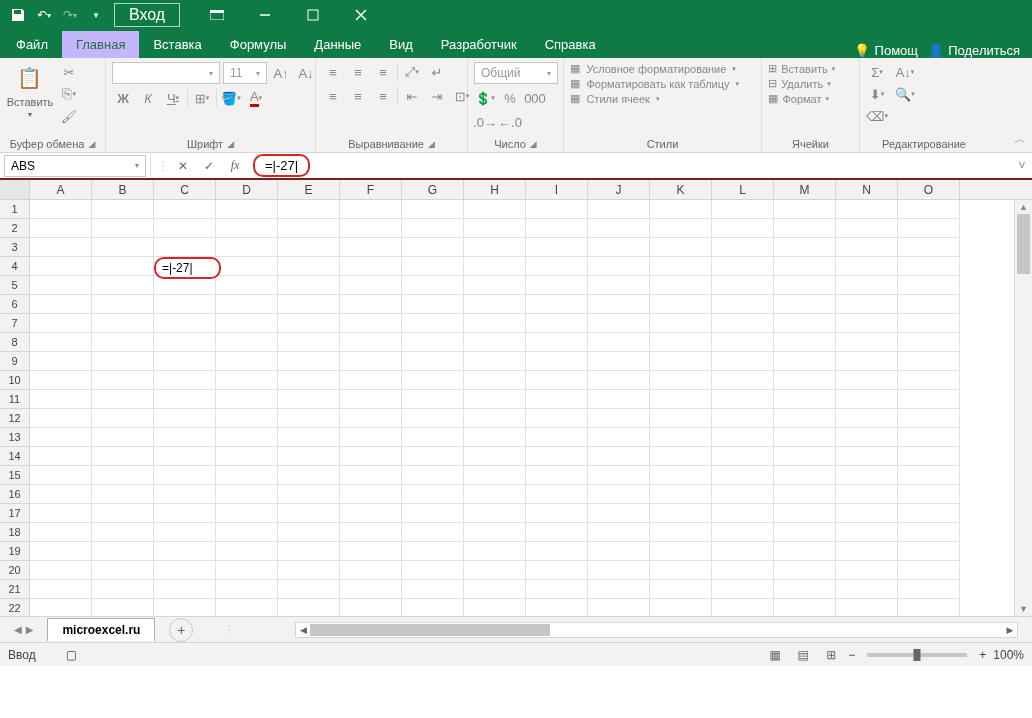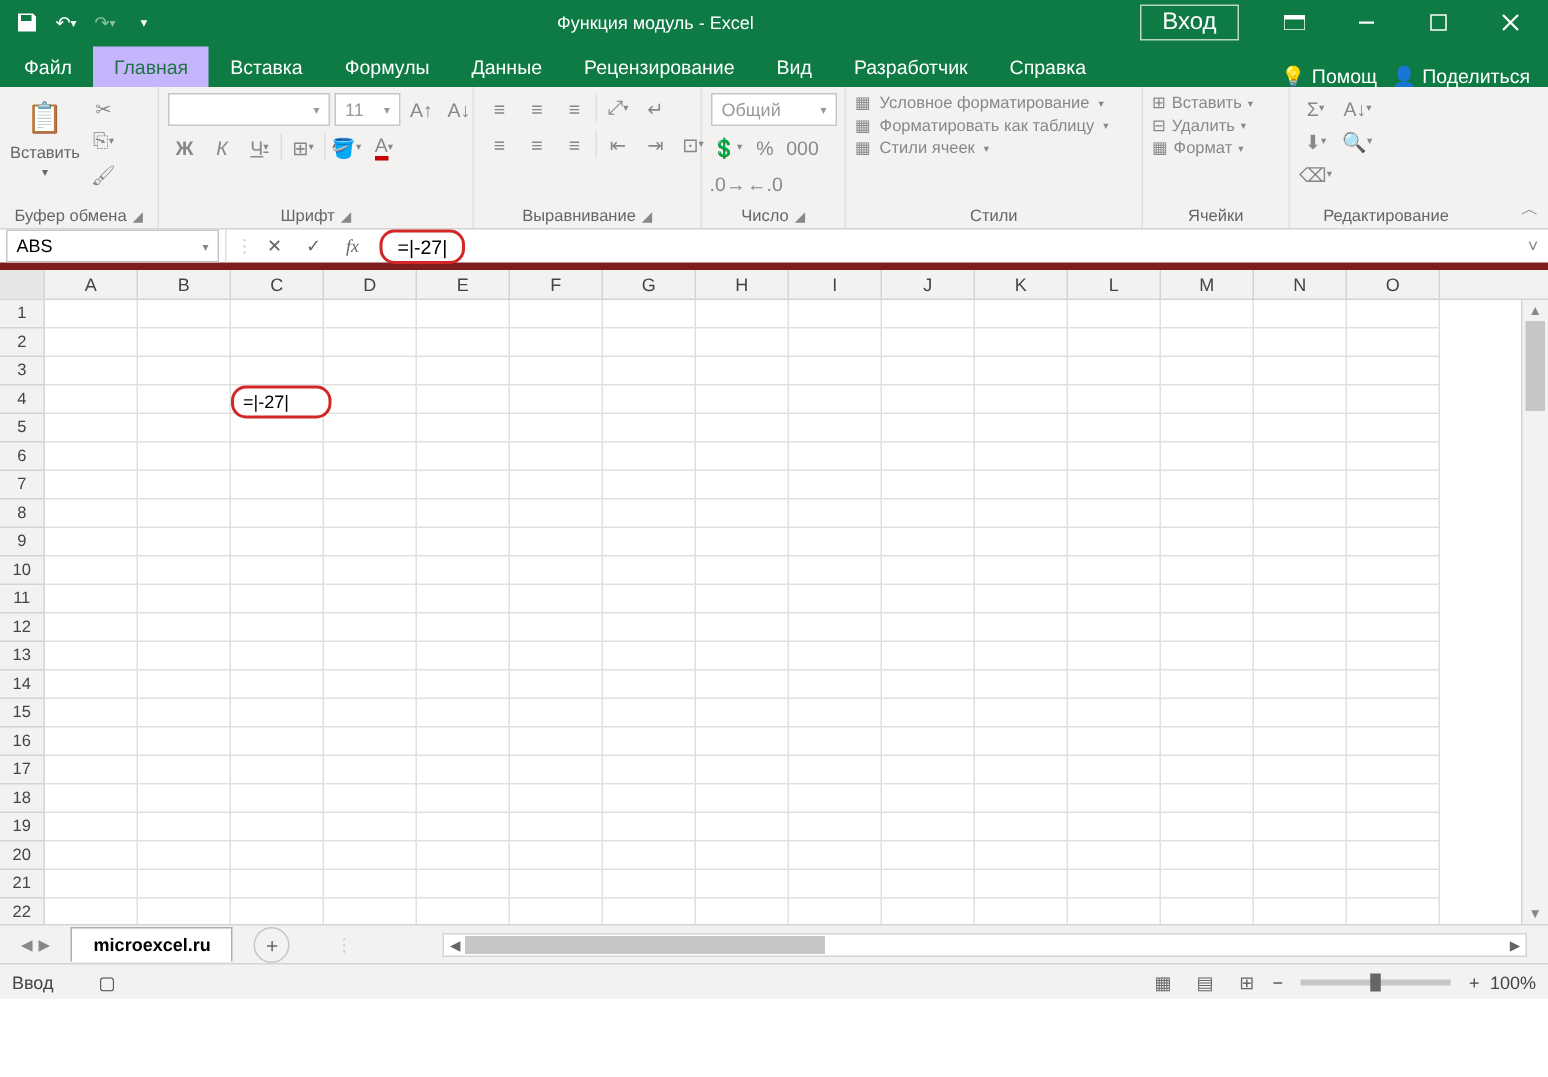--- a/index.html
+++ b/index.html
@@ -30,21 +30,21 @@
 .big-btn { width: 48px; display: flex; flex-direction: column; align-items: center; gap: 2px; color: #666; cursor: pointer; }
 .big-btn .ico { width: 32px; height: 32px; display: flex; align-items: center; justify-content: center; font-size: 20px; }
 .small-stack { display: flex; flex-direction: column; gap: 2px; }
 .small-btn { width: 22px; height: 20px; display: flex; align-items: center; justify-content: center; color: #888; cursor: pointer; font-size: 13px; }
 .combo { height: 22px; border: 1px solid #c8c6c4; background: #fff; display: flex; align-items: center; padding: 0 6px; color: #999; font-size: 12px; gap: 6px; }
 .row { display: flex; gap: 3px; align-items: center; }
 .ribbon-collapse { position: absolute; right: 6px; bottom: 4px; color: #888; cursor: pointer; }
 .launcher { font-size: 9px; color: #888; cursor: pointer; }
 
 
-.formulabar { height: 27px; border-bottom: 5px solid #7f1d1d; display: flex; align-items: center; background: #fff; }
+.formulabar { height: 27px; border-bottom: 2px solid #7f1d1d; display: flex; align-items: center; background: #fff; }
 .namebox { width: 142px; height: 22px; border: 1px solid #c8c6c4; margin: 0 4px; display: flex; align-items: center; padding: 0 6px; justify-content: space-between; }
 .fb-btns { display: flex; align-items: center; gap: 2px; padding: 0 6px; border-left: 1px solid #e1dfdd; height: 100%; }
 .fb-btn { width: 24px; height: 22px; display: flex; align-items: center; justify-content: center; color: #666; cursor: pointer; }
 .formula-input { flex: 1; padding: 0; display: flex; align-items: center; position: relative; font-size: 13px; }
 .fx-highlight { border: 2.5px solid #d32626; border-radius: 10px; padding: 2px 10px; display: inline-block; margin-right: 6px; }
 .fb-expand { width: 20px; display: flex; align-items: center; justify-content: center; color: #888; cursor: pointer; }
 
 
 .grid-wrap { position: relative; height: 436px; overflow: hidden; background: #fff; }
 .col-headers { display: flex; height: 20px; border-bottom: 1px solid #d4d4d4; background: #f3f2f1; }
@@ -89,21 +89,20 @@
   <div class="qat">
     <div class="qat-btn">
         <svg width="14" height="14" viewBox="0 0 14 14">
           <path fill="#fff" d="M1 1h10l2 2v10H1z M3 2v4h7V2z M4 8h6v4H4z"></path>
         </svg>
       </div>
     <div class="qat-btn">↶<span style="font-size:8px">▾</span></div>
     <div class="qat-btn disabled">↷<span style="font-size:8px">▾</span></div>
     <div class="qat-btn" style="font-size:9px">▾</div>
   </div>
-  <div class="title-text">Функция модуль  -  Excel</div>
   <div class="titlebar-right">
     <div class="signin-btn">Вход</div>
     <div class="win-btn">
         <svg width="14" height="10" viewBox="0 0 14 10">
           <rect x="0" y="0" width="14" height="10" fill="none" stroke="#fff"></rect>
           <rect x="0" y="0" width="14" height="3" fill="#fff"></rect>
         </svg>
       </div>
     <div class="win-btn">
         <svg width="12" height="12">
@@ -123,21 +122,20 @@
       </div>
   </div>
 </div>
 
 <div class="tabstrip">
   <div class="tab">Файл</div>
   <div class="tab active">Главная</div>
   <div class="tab">Вставка</div>
   <div class="tab">Формулы</div>
   <div class="tab">Данные</div>
-  <div class="tab">Рецензирование</div>
   <div class="tab">Вид</div>
   <div class="tab">Разработчик</div>
   <div class="tab">Справка</div>
   <div class="tabstrip-right">
     <div class="item">
         <span>💡</span>
         <span>Помощ</span>
       </div>
     <div class="item">
         <span>👤</span>

